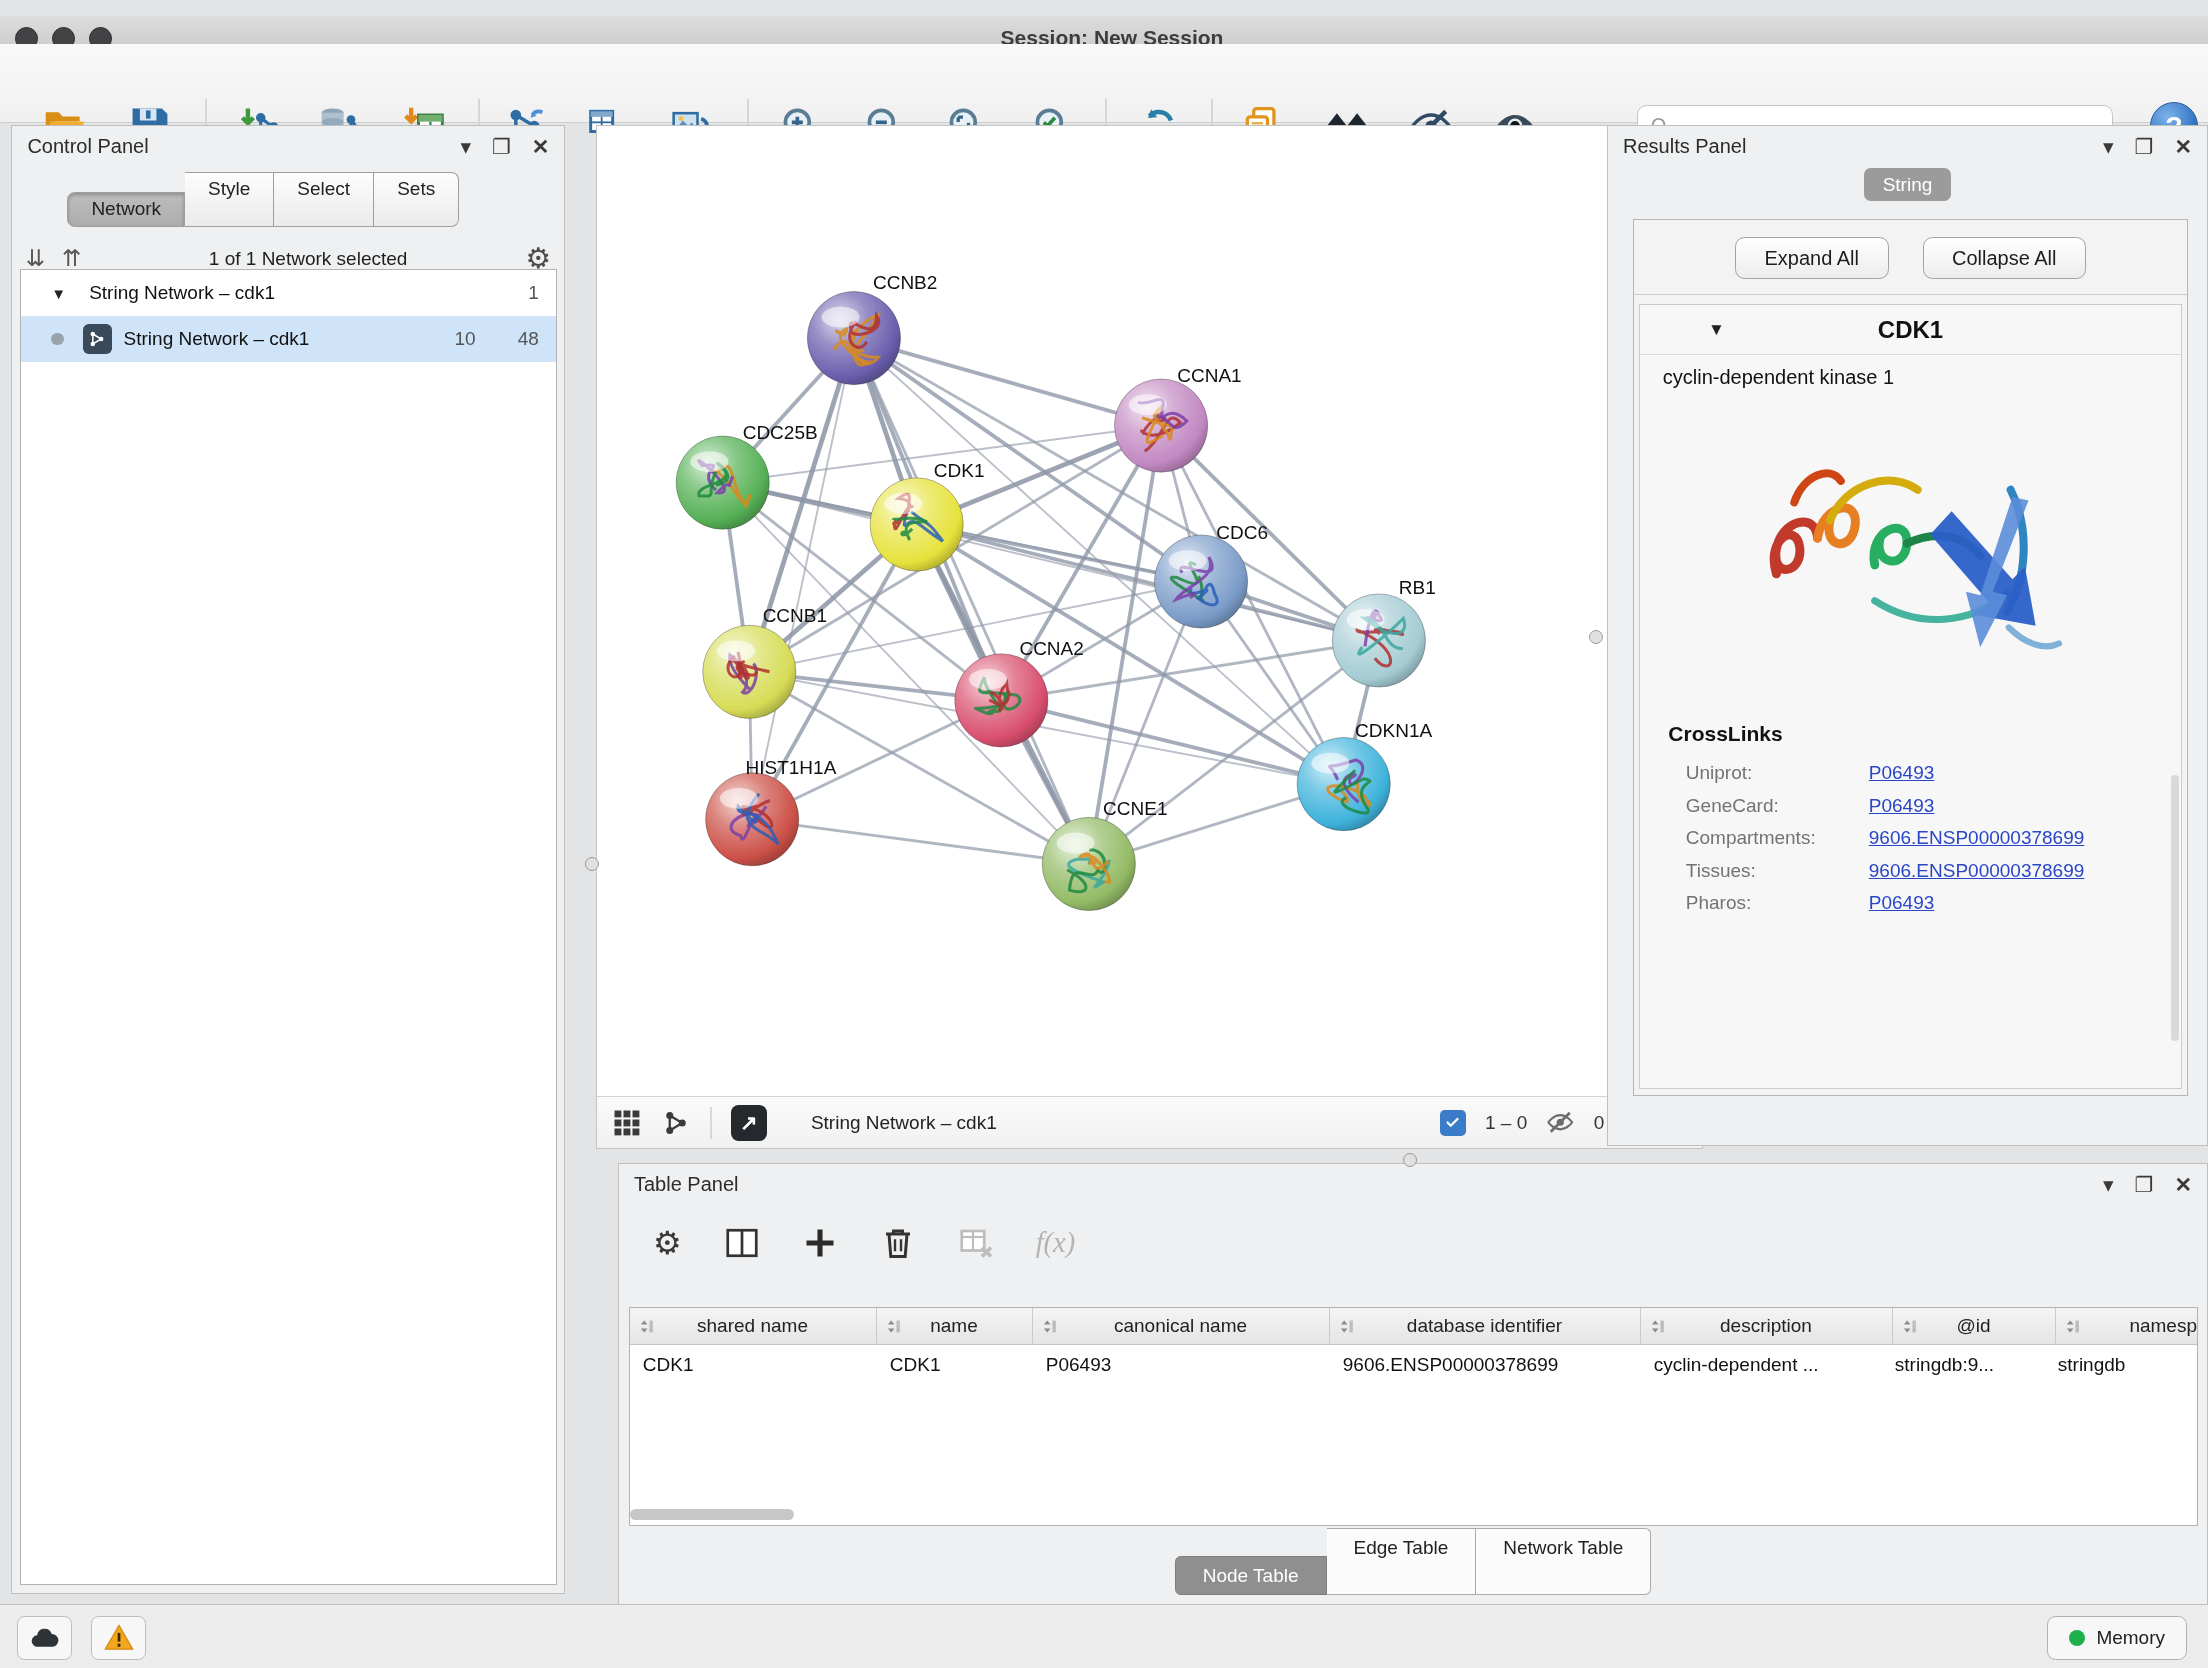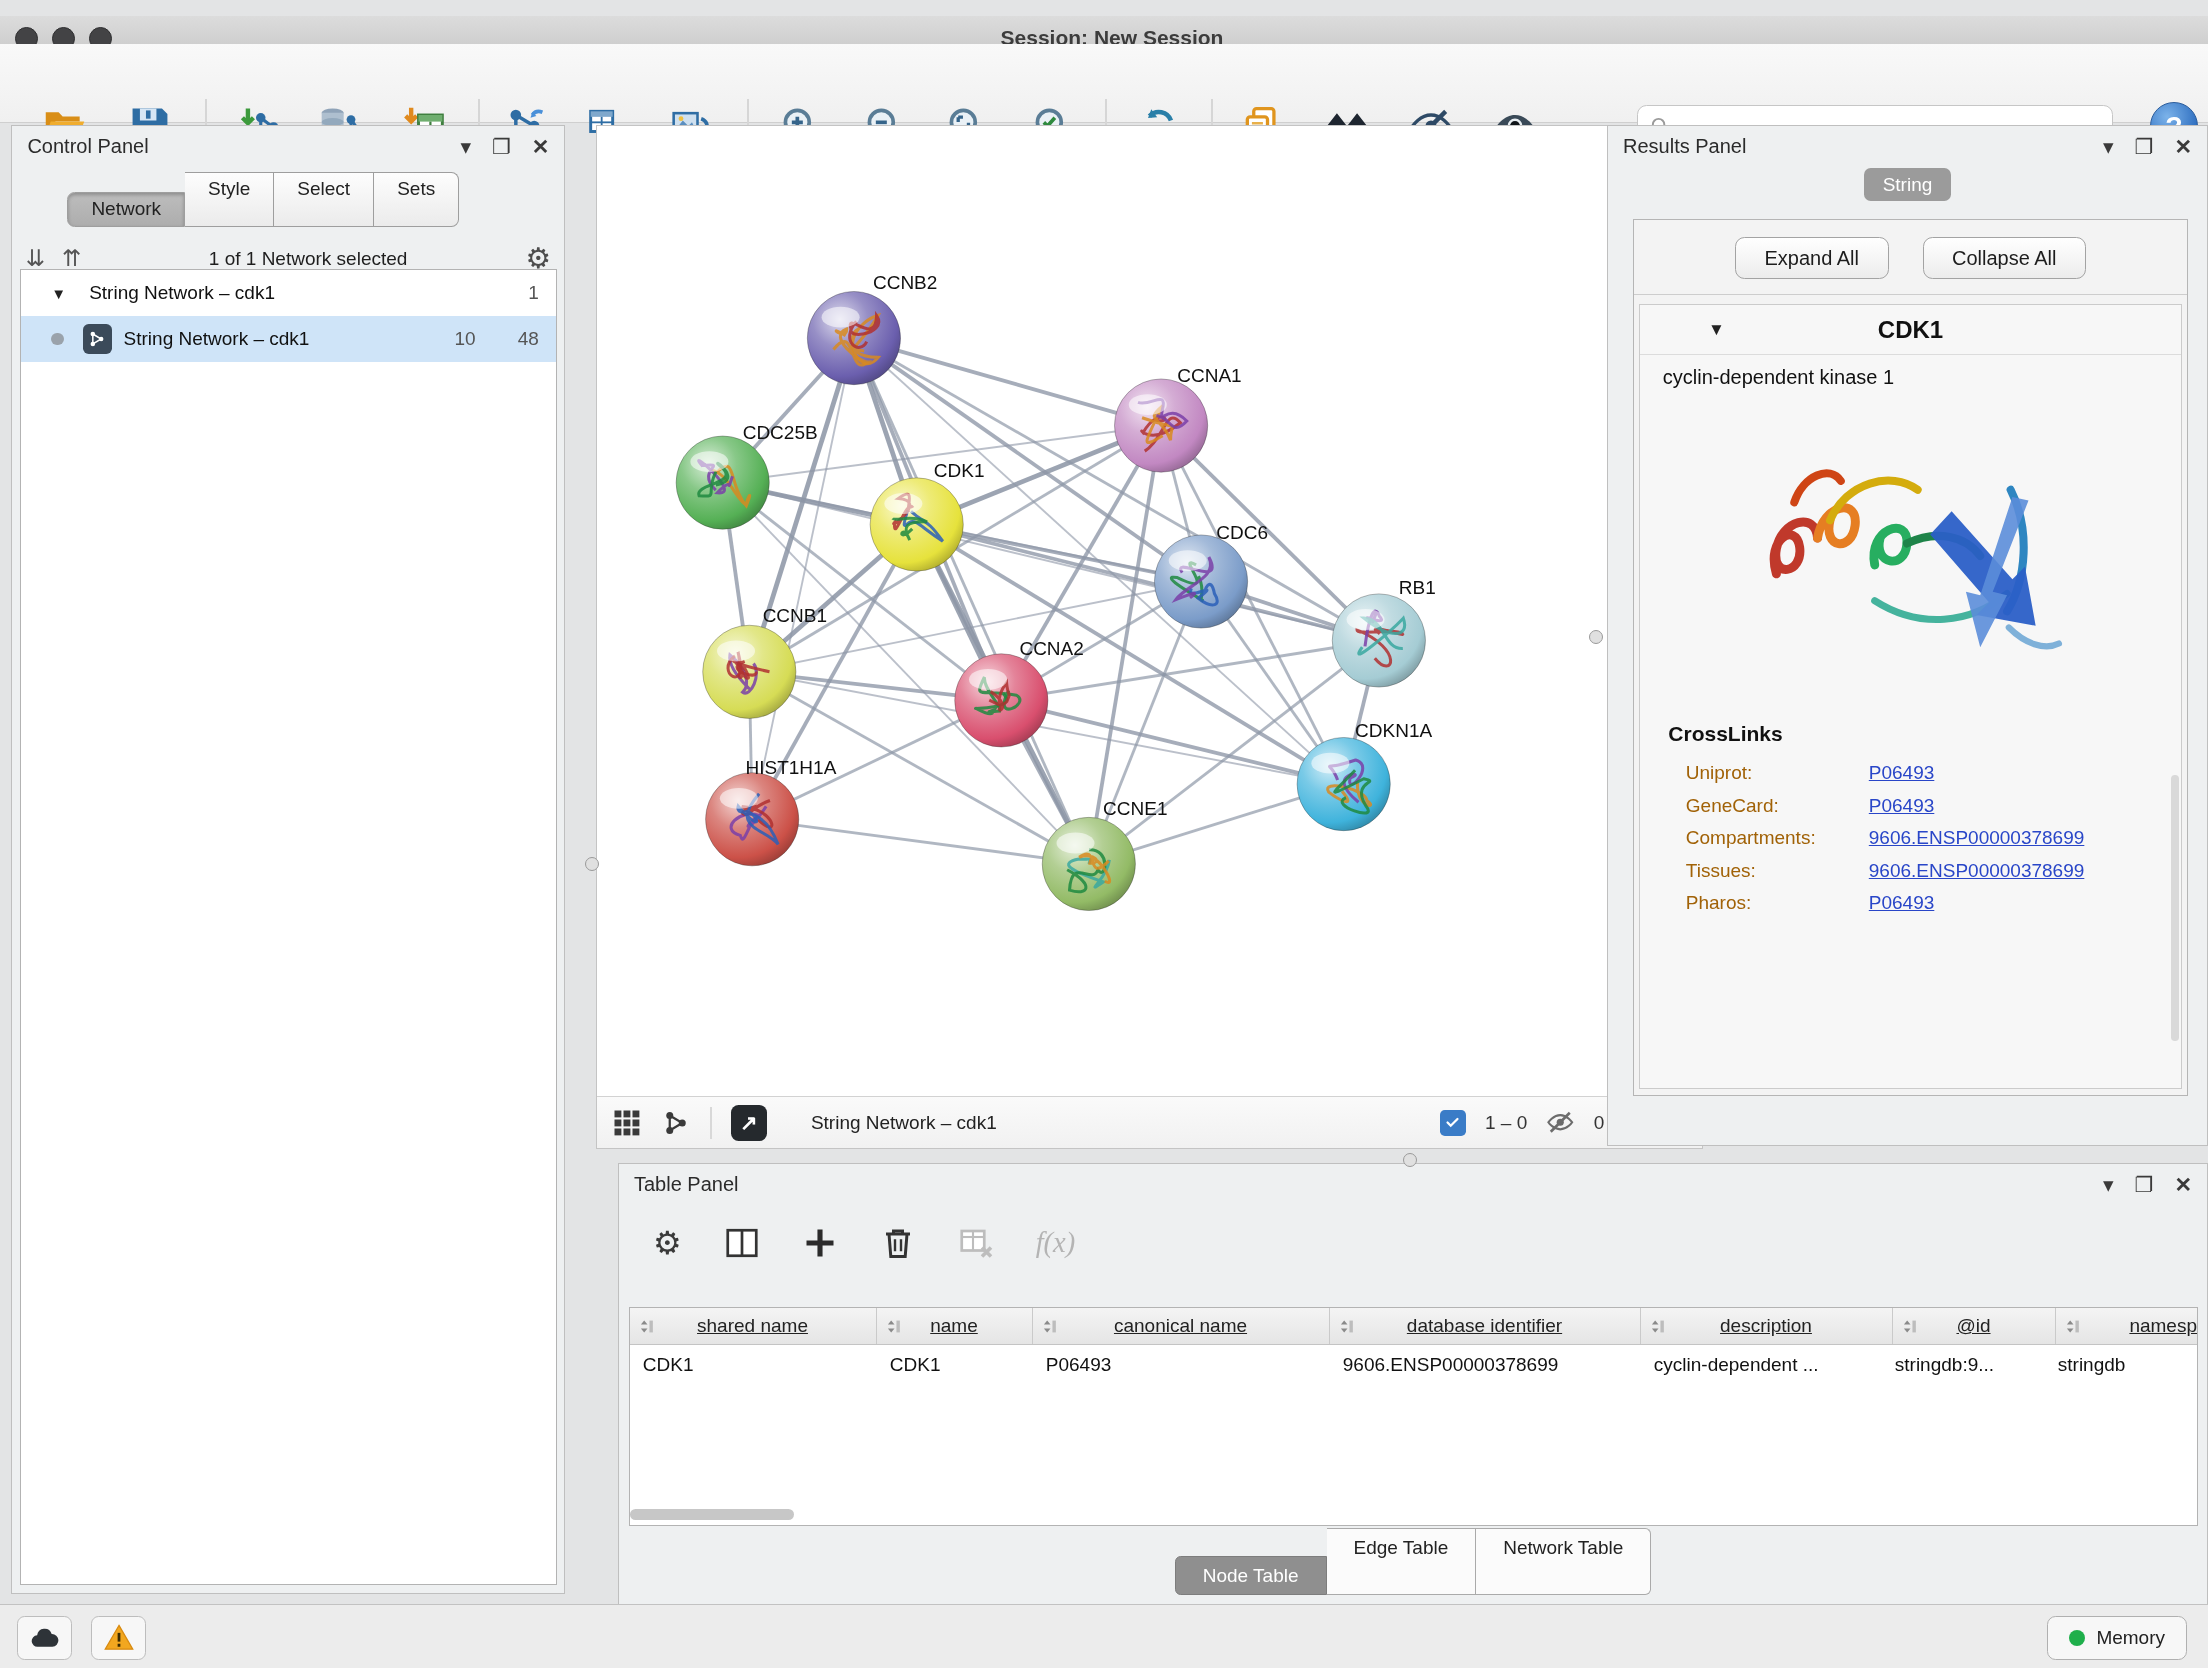--- a/index.html
+++ b/index.html
@@ -91,35 +91,35 @@
   .gene-card{position:absolute;left:4.8px;right:4.8px;top:84px;bottom:5.7px;background:#f7f7f7;
     border:1px solid #cbcbcb;}
   .gene-head{position:relative;height:49px;border-bottom:1px solid #dcdcdc;
     display:flex;align-items:center;justify-content:center;}
   .gene-head .tri{position:absolute;left:55px;font-size:17px;}
   .gene-name{font-size:24px;font-weight:bold;color:#111;}
   .gene-desc{font-size:20px;color:#111;padding:11.4px 0 0 23px;}
   .protein{display:block;margin:15px auto 5.7px auto;}
   .xl-title{font-size:21px;font-weight:bold;color:#111;padding:17px 0 5.7px 28.5px;}
   .xl-row{display:flex;padding:10.5px 0 0 46px;font-size:19px;}
-  .xl-label{width:183px;color:#a16207;}
+  .xl-label{width:183px;color:#737373;}
   .xl-value{color:#2946c8;text-decoration:underline;}
   .rp-scroll{position:absolute;right:1.9px;top:60%;width:8.6px;height:34%;
     background:#d9d9d9;border-radius:3.8px;}
   
   .tp{left:618px;top:1163px;width:1590px;height:442px;}
   .tp-toolbar{display:flex;align-items:center;gap:42px;padding:9.5px 0 0 34px;height:59px;}
   .tp-toolbar svg{width:36px;height:36px;}
   .fx{font-family:"Liberation Serif",serif;font-style:italic;font-size:28.5px;color:#b4b4b4;}
   .grid{position:absolute;left:9.5px;right:9.5px;top:143px;bottom:78px;background:#fff;
     border:1px solid #b3b3b3;overflow:hidden;}
   .ghead{display:flex;height:36px;background:linear-gradient(#f4f4f4,#e5e5e5);
     border-bottom:1px solid #c4c4c4;}
   .gcell{position:relative;display:flex;align-items:center;justify-content:center;
-    border-right:1px solid #cacaca;font-size:19px;color:#222;flex:none;box-sizing:border-box;text-decoration:underline;}
+    border-right:1px solid #cacaca;font-size:19px;color:#222;flex:none;box-sizing:border-box;}
   .gcell svg{position:absolute;left:5.7px;width:21px;height:21px;}
   .grow{display:flex;height:40px;align-items:center;}
   .gval{flex:none;box-sizing:border-box;padding-left:13.3px;font-size:19px;color:#111;
     white-space:nowrap;overflow:hidden;}
   .hscroll{position:absolute;left:11.4px;bottom:82px;width:1567px;height:13.3px;}
   .hthumb{width:164px;height:11.4px;border-radius:5.7px;background:#c7c7c7;}
   .table-tabs{position:absolute;left:0;right:0;bottom:8.6px;display:flex;justify-content:center;}
   .ttab{padding:7.6px 27px;border:1px solid #aaa;border-left:none;background:#fbfbfb;
     font-size:19px;color:#222;}
   .ttab:first-child{border-left:1px solid #aaa;border-radius:5.7px 0 0 5.7px;margin-top:28px;}

